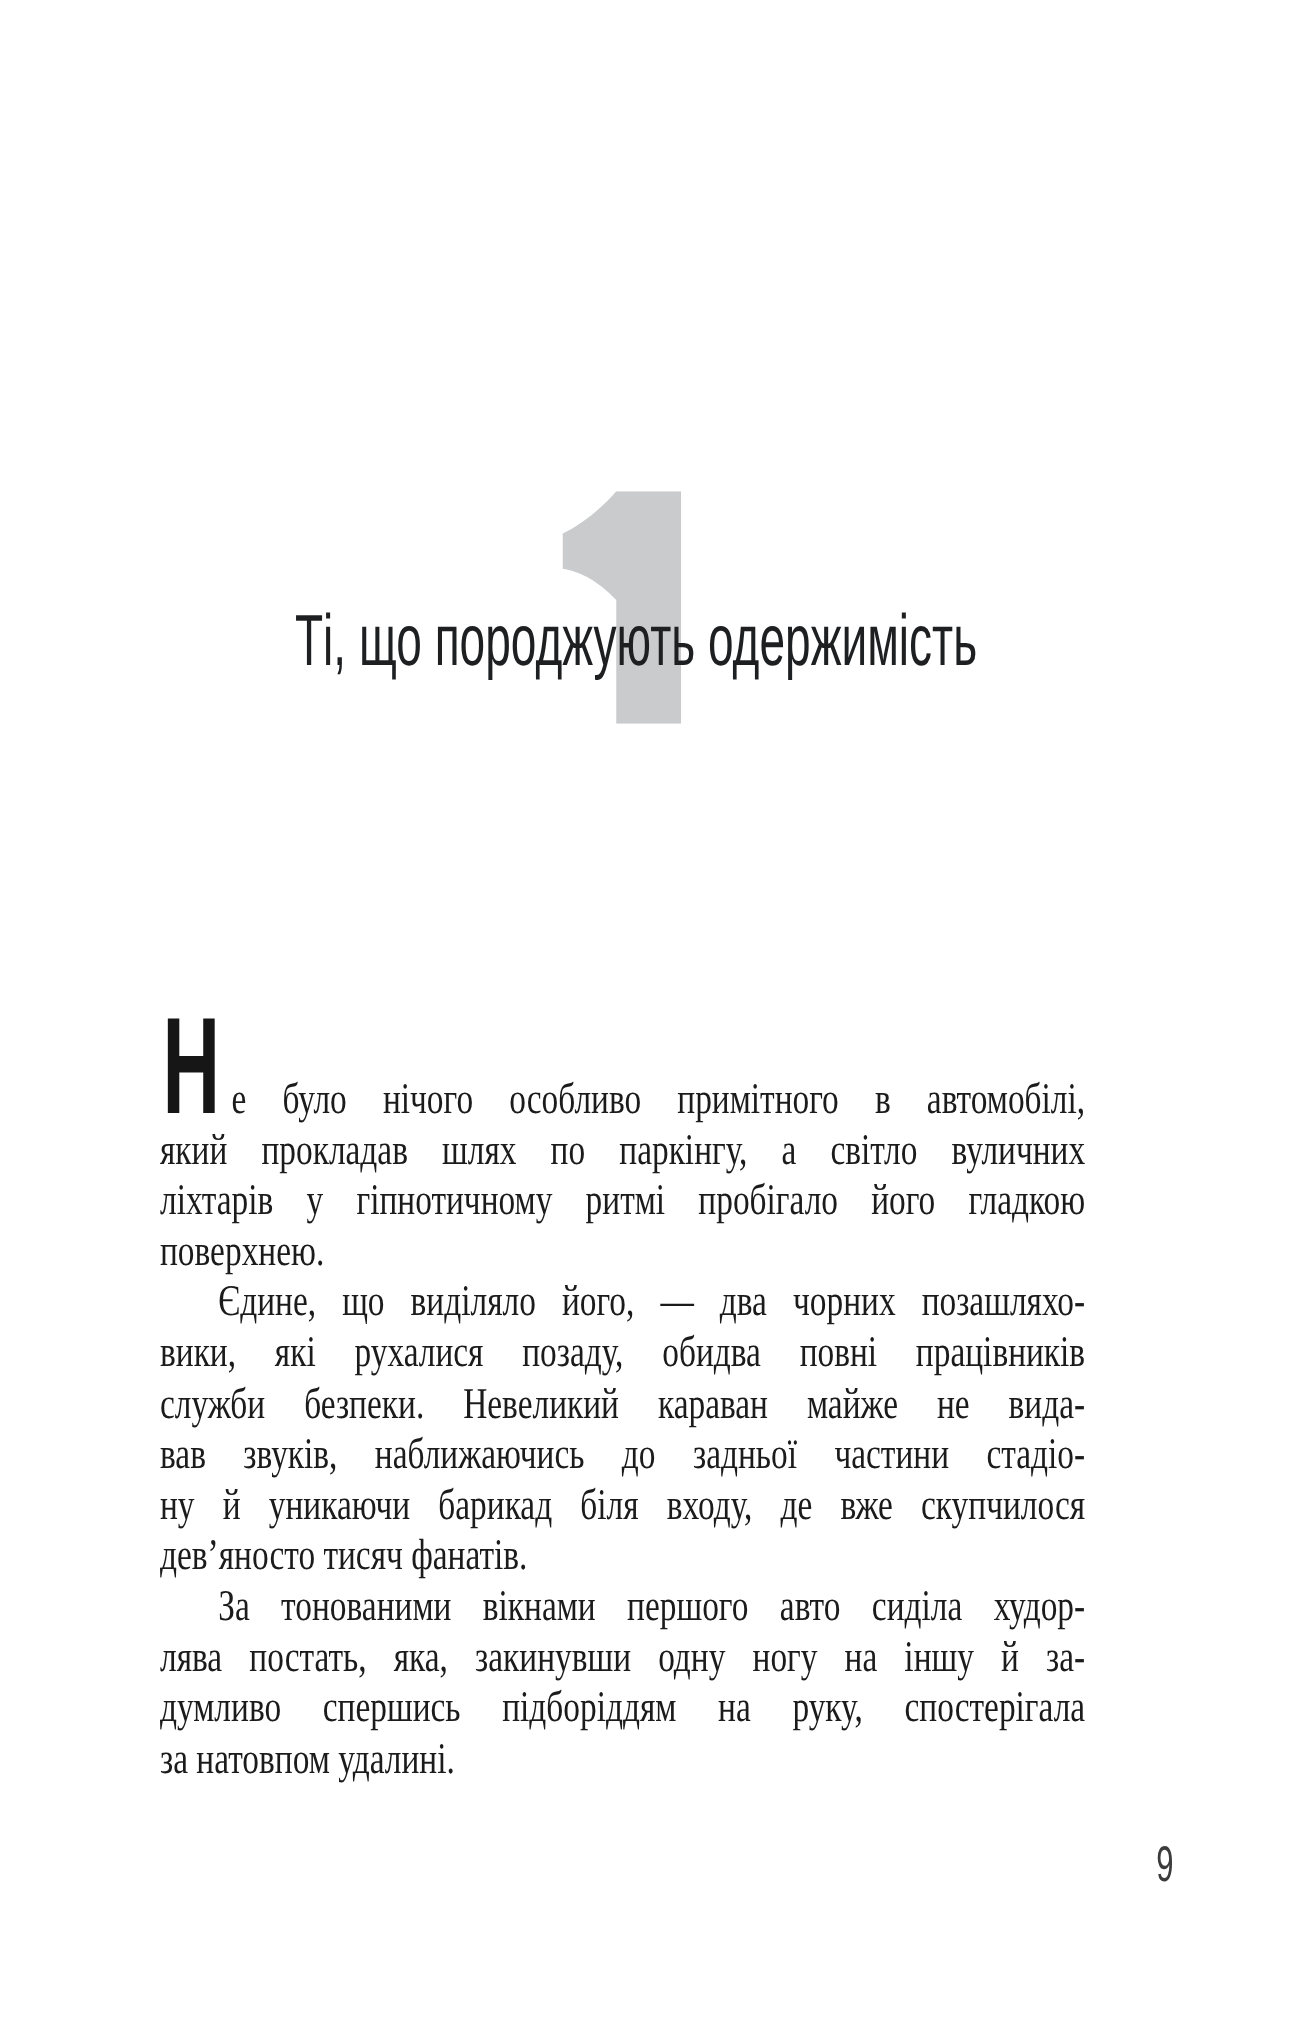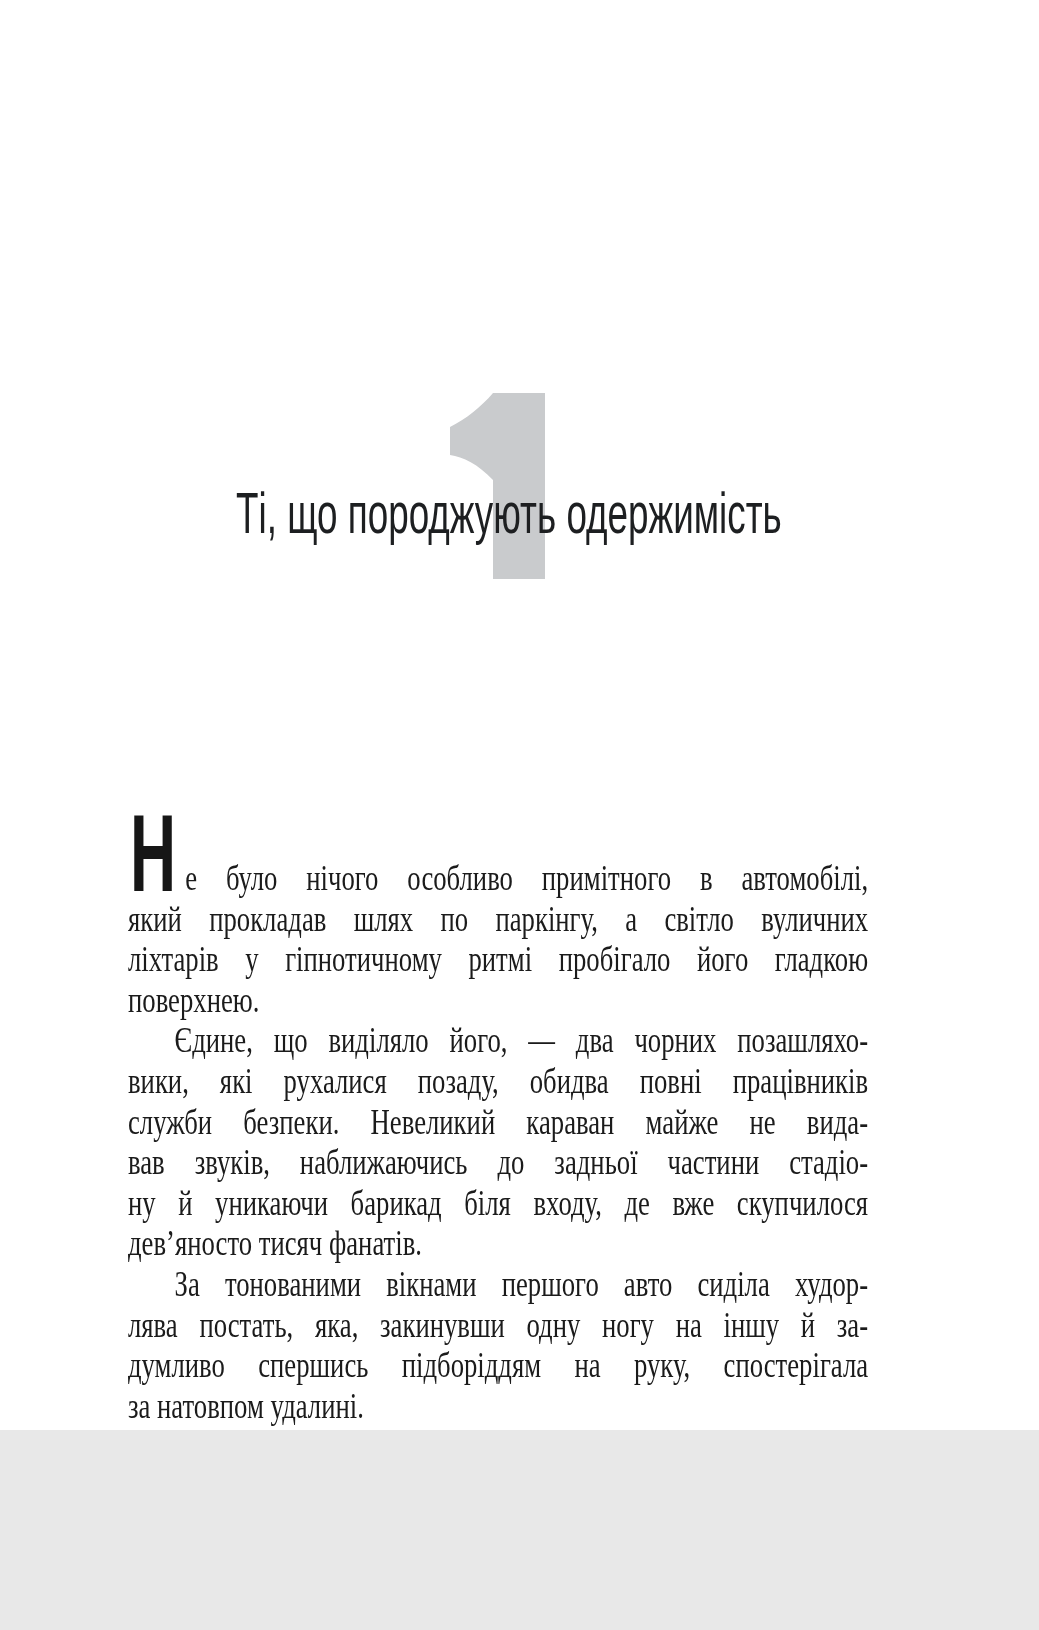--- a/index.html
+++ b/index.html
@@ -1,19 +1,19 @@
 <!DOCTYPE html>
 <html><head>
 <meta charset="utf-8">
 <style>
   html, body { margin: 0; padding: 0; background: #e8e8e8; }
   .page {
     position: relative;
     width: 1039px;
-    height: 1430px;
+    height: 1630px;
     background: #ffffff;
     overflow: hidden;
     font-family: "Liberation Serif", serif;
   }
 
   
   .chapter-numeral {
     position: absolute;
     left: 450px;
     top: 393px;

